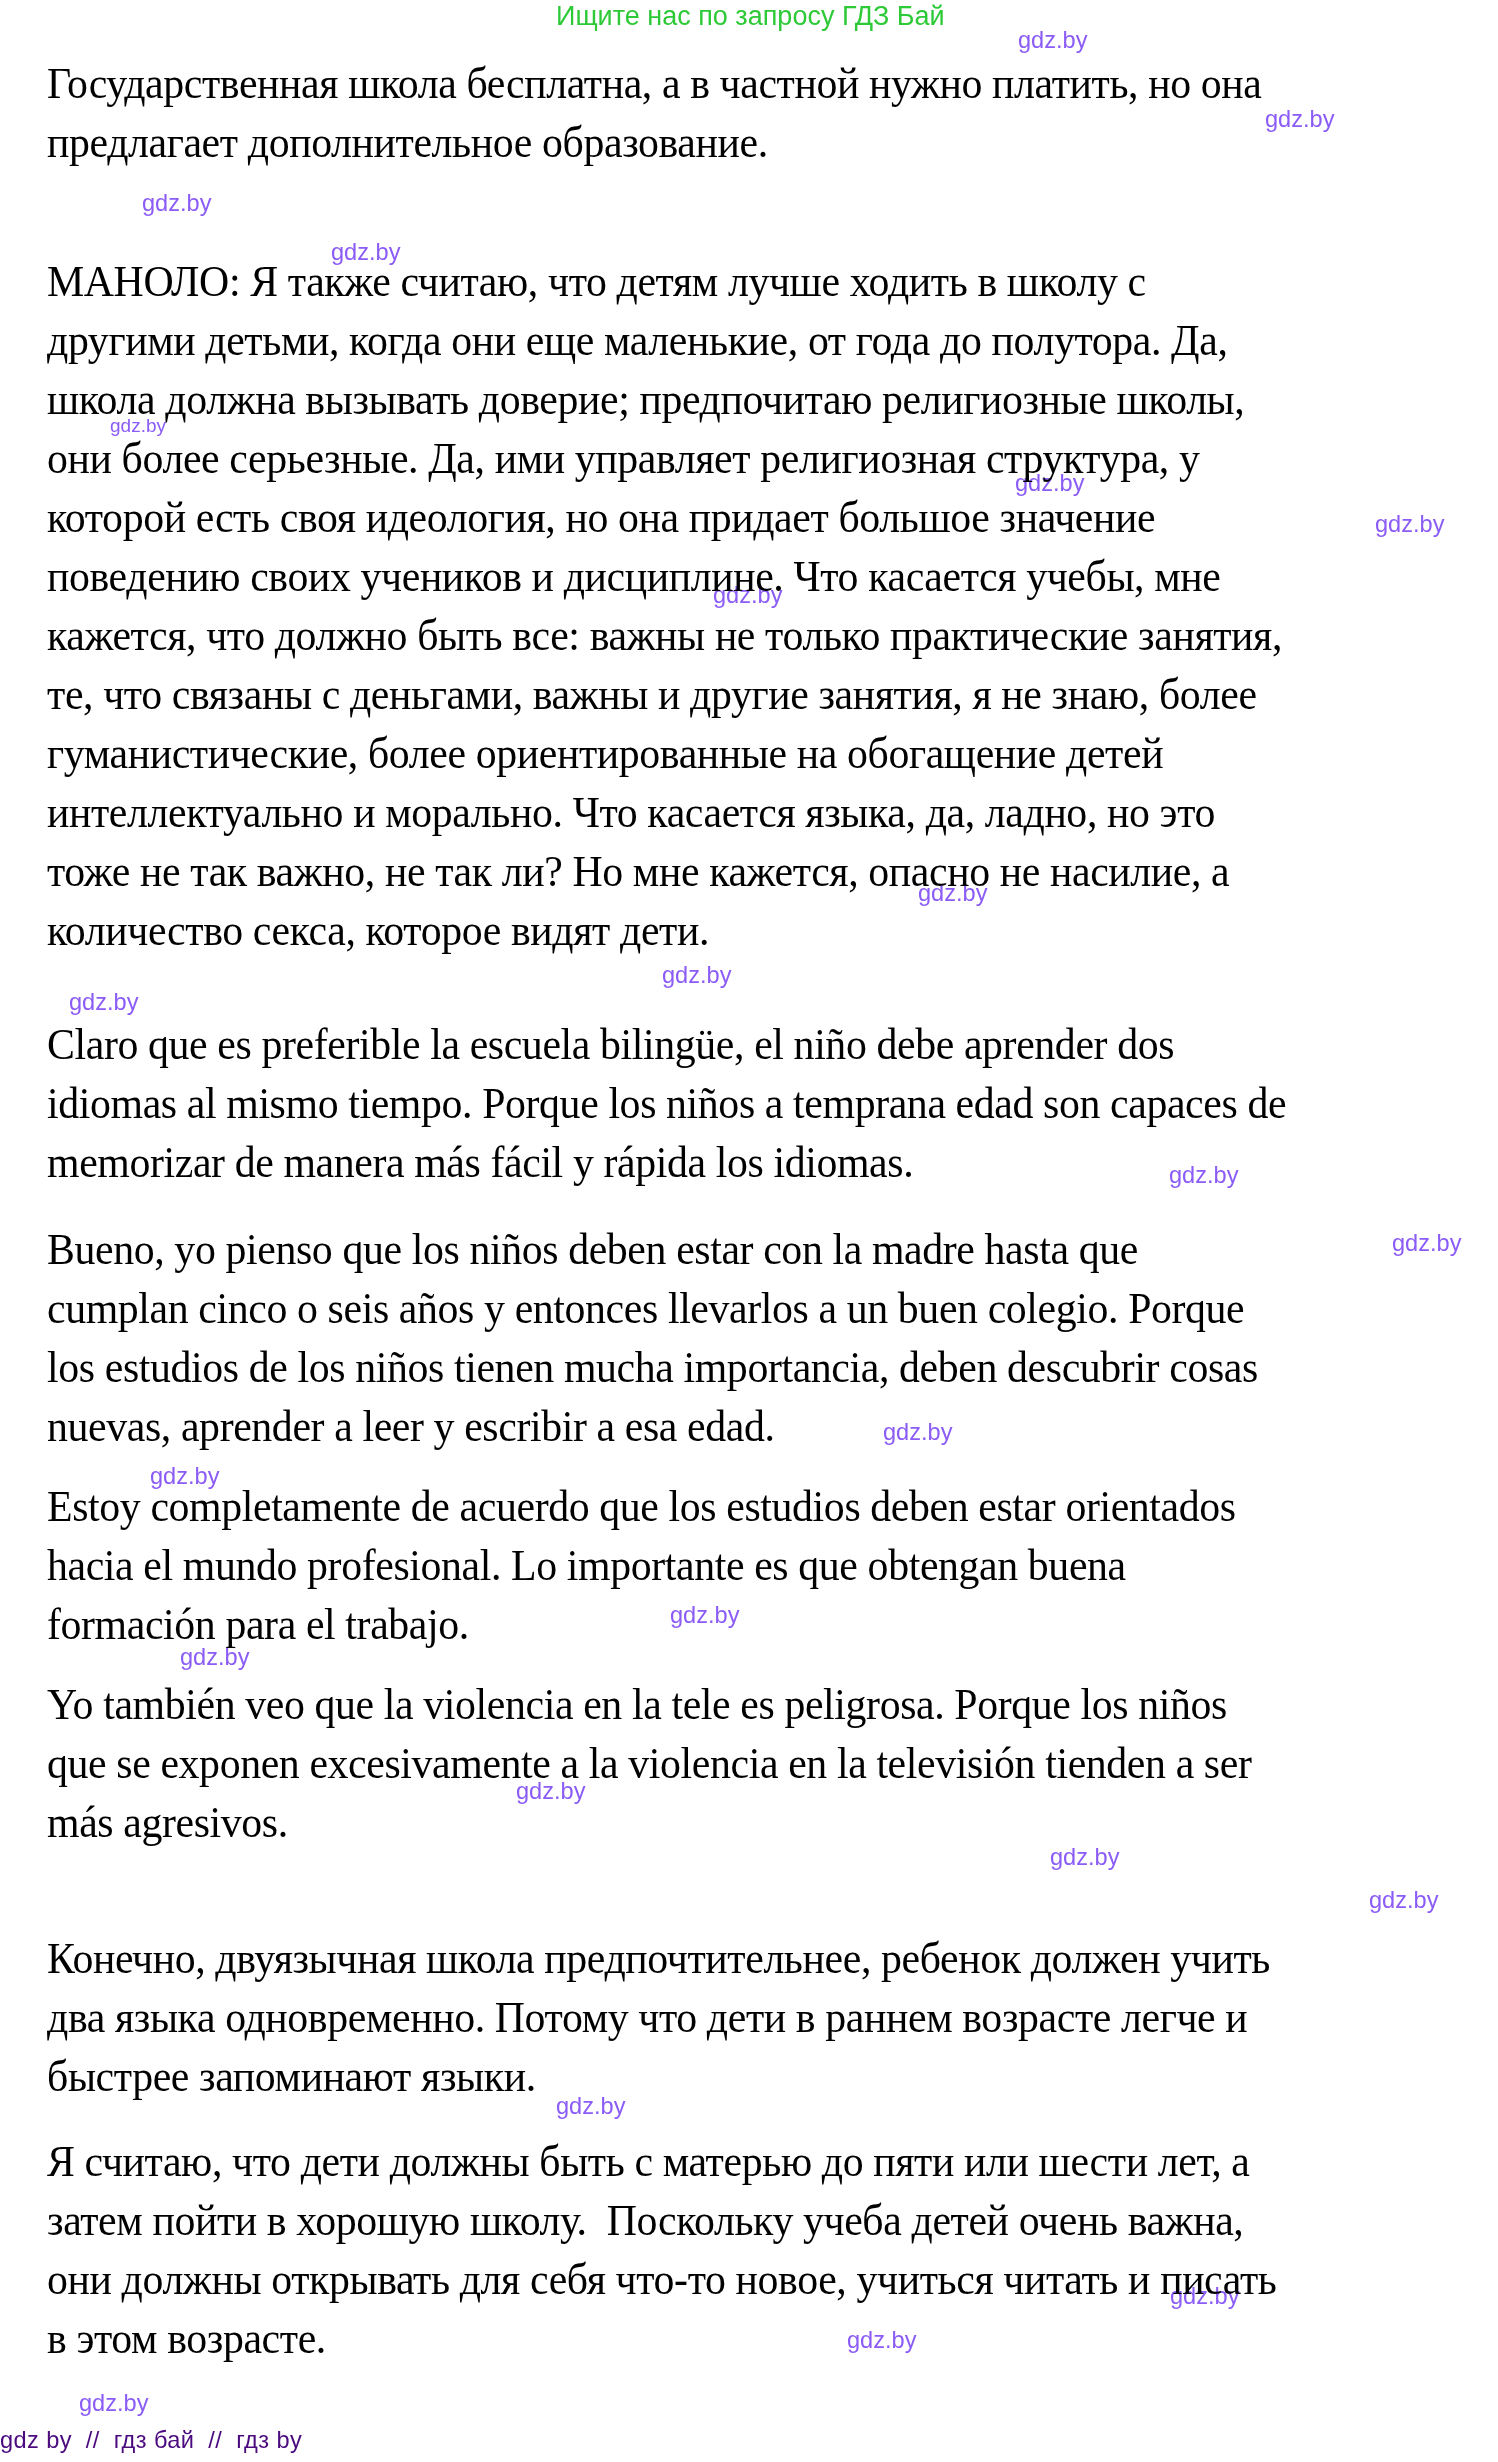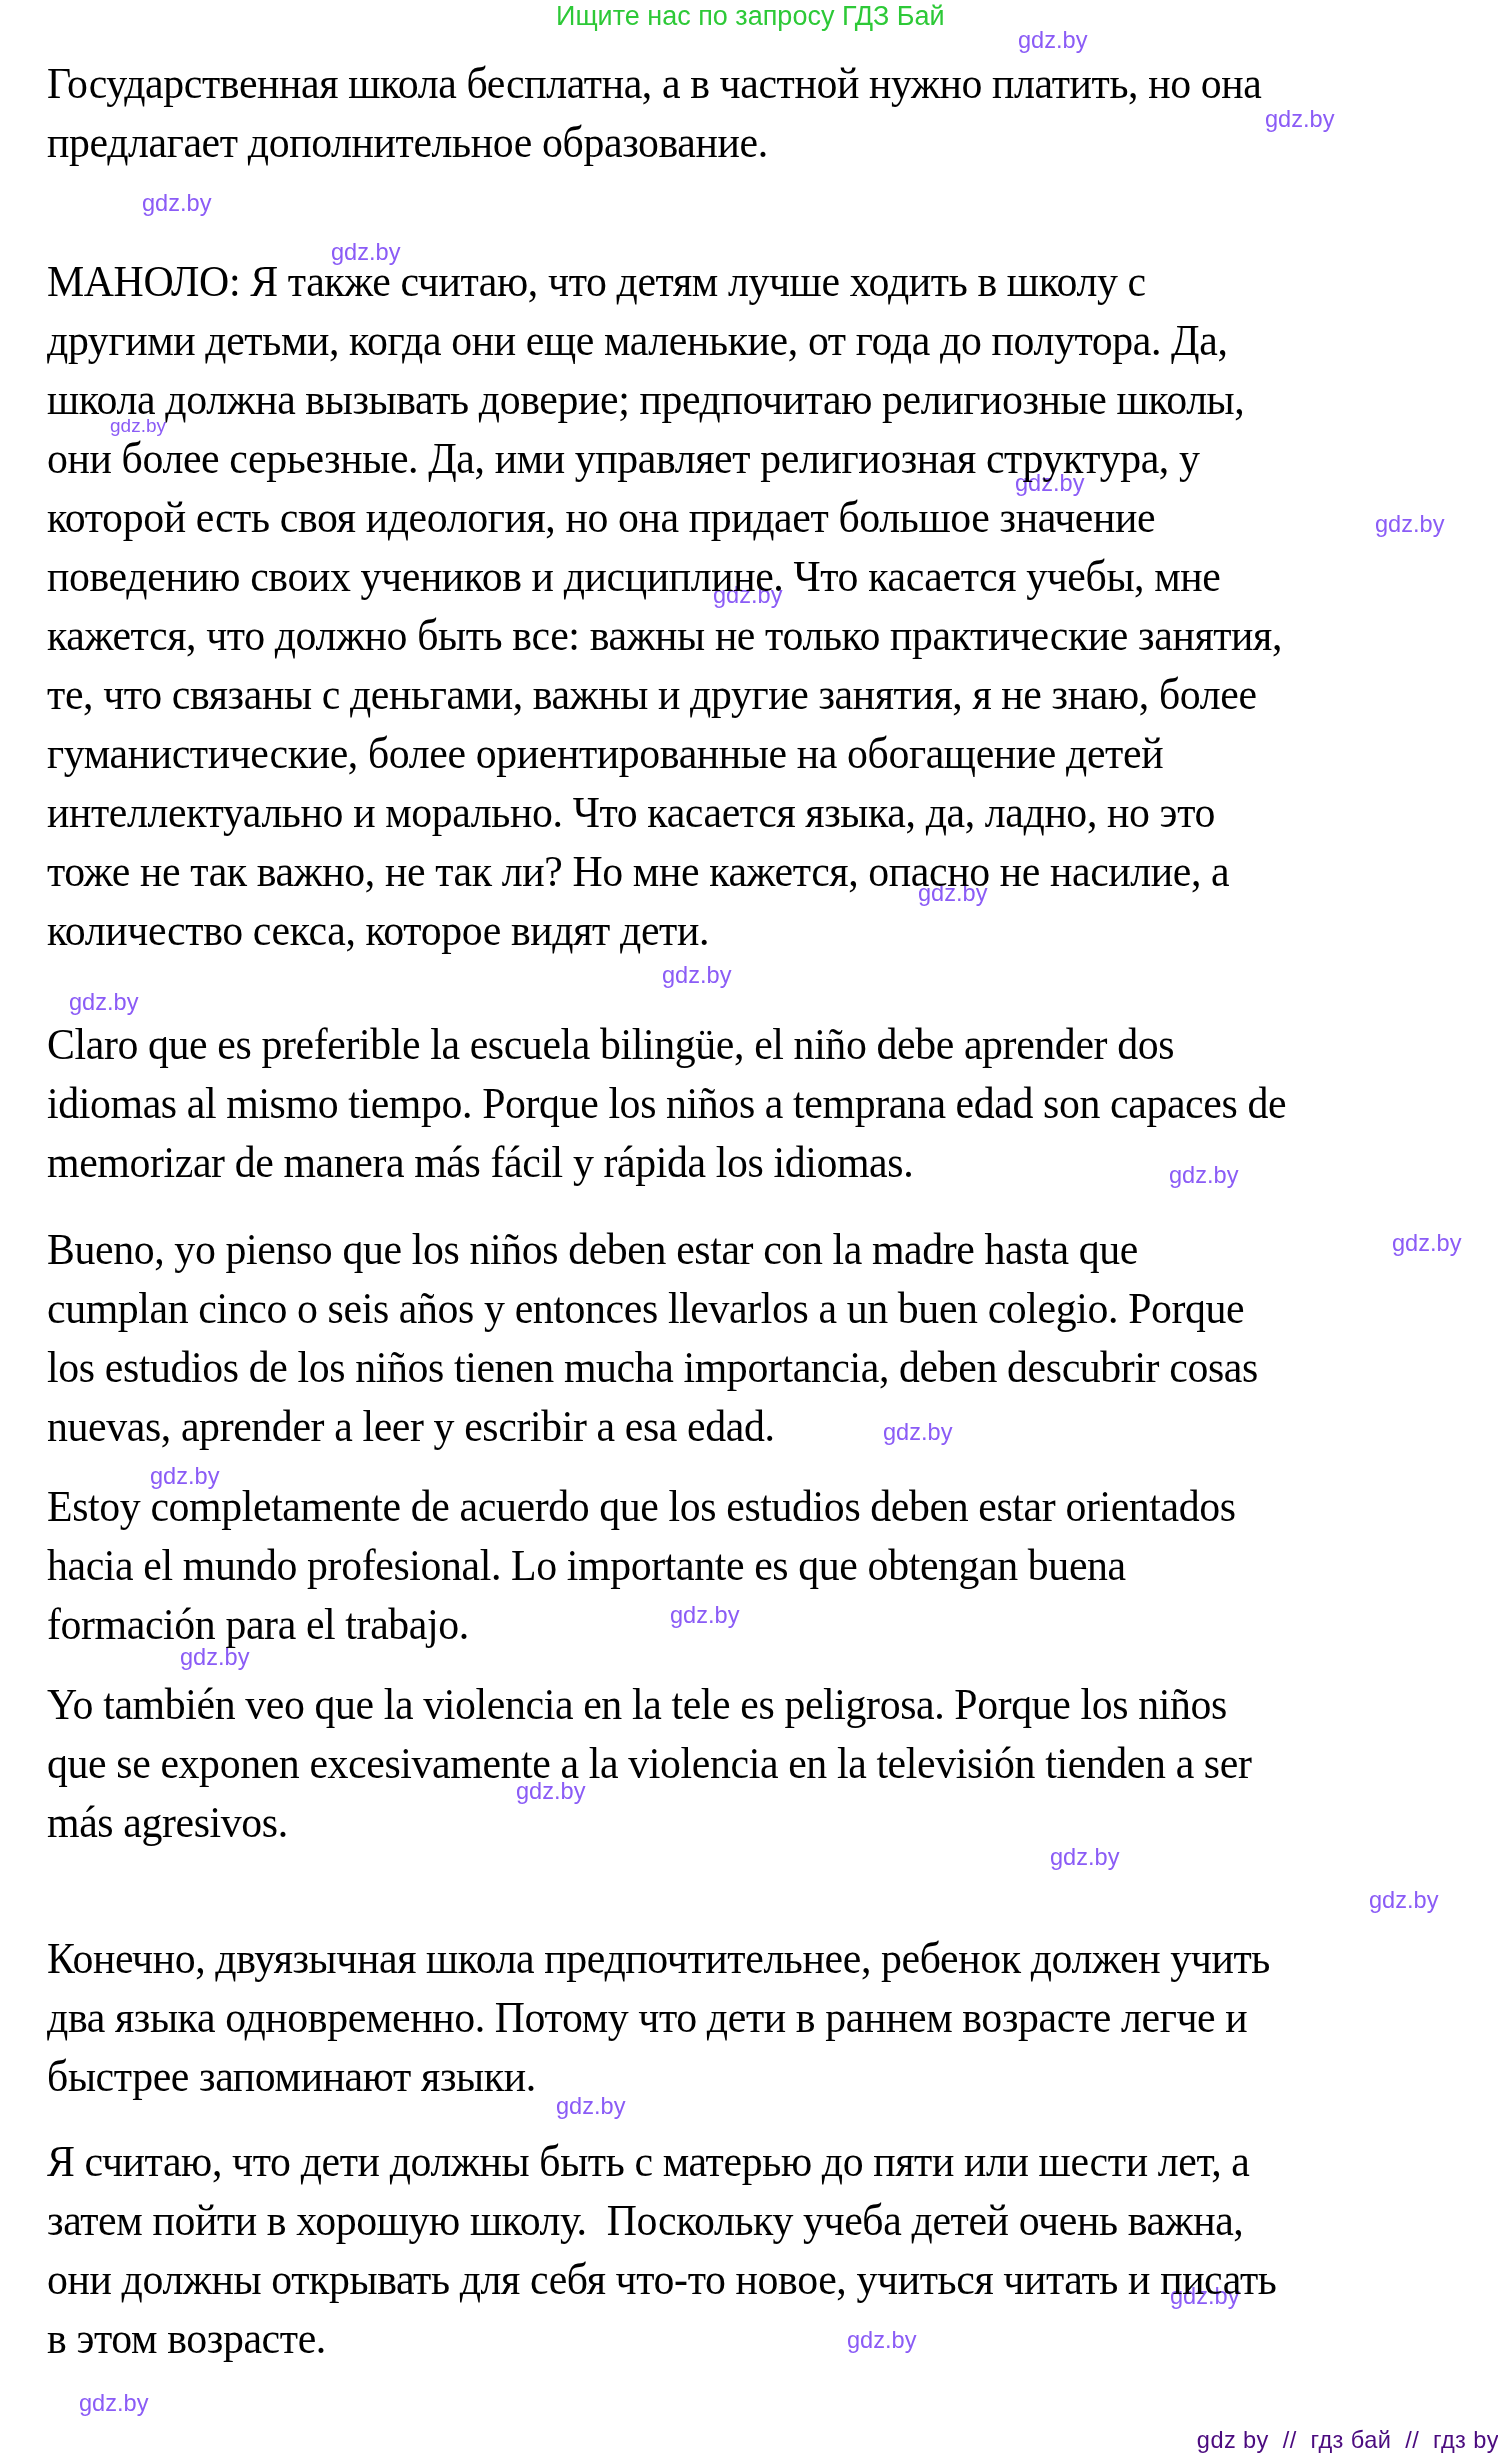--- a/index.html
+++ b/index.html
@@ -40,21 +40,21 @@
     font-size:23.6px;
     line-height:25px;
     color:#8b5cf6;
     white-space:pre;
   }
   .wm.small{font-size:19px;line-height:20.5px;}
   .footer-tagline{
     position:absolute;
     left:0; right:0;
     top:2427px;
-    text-align:right;
+    text-align:left;
     font-family:"Liberation Sans","DejaVu Sans",sans-serif;
     font-size:23.6px;
     letter-spacing:0.4px;
     color:#4b0b7f;
     white-space:pre;
   }
 </style>
 </head>
 <body>
 

